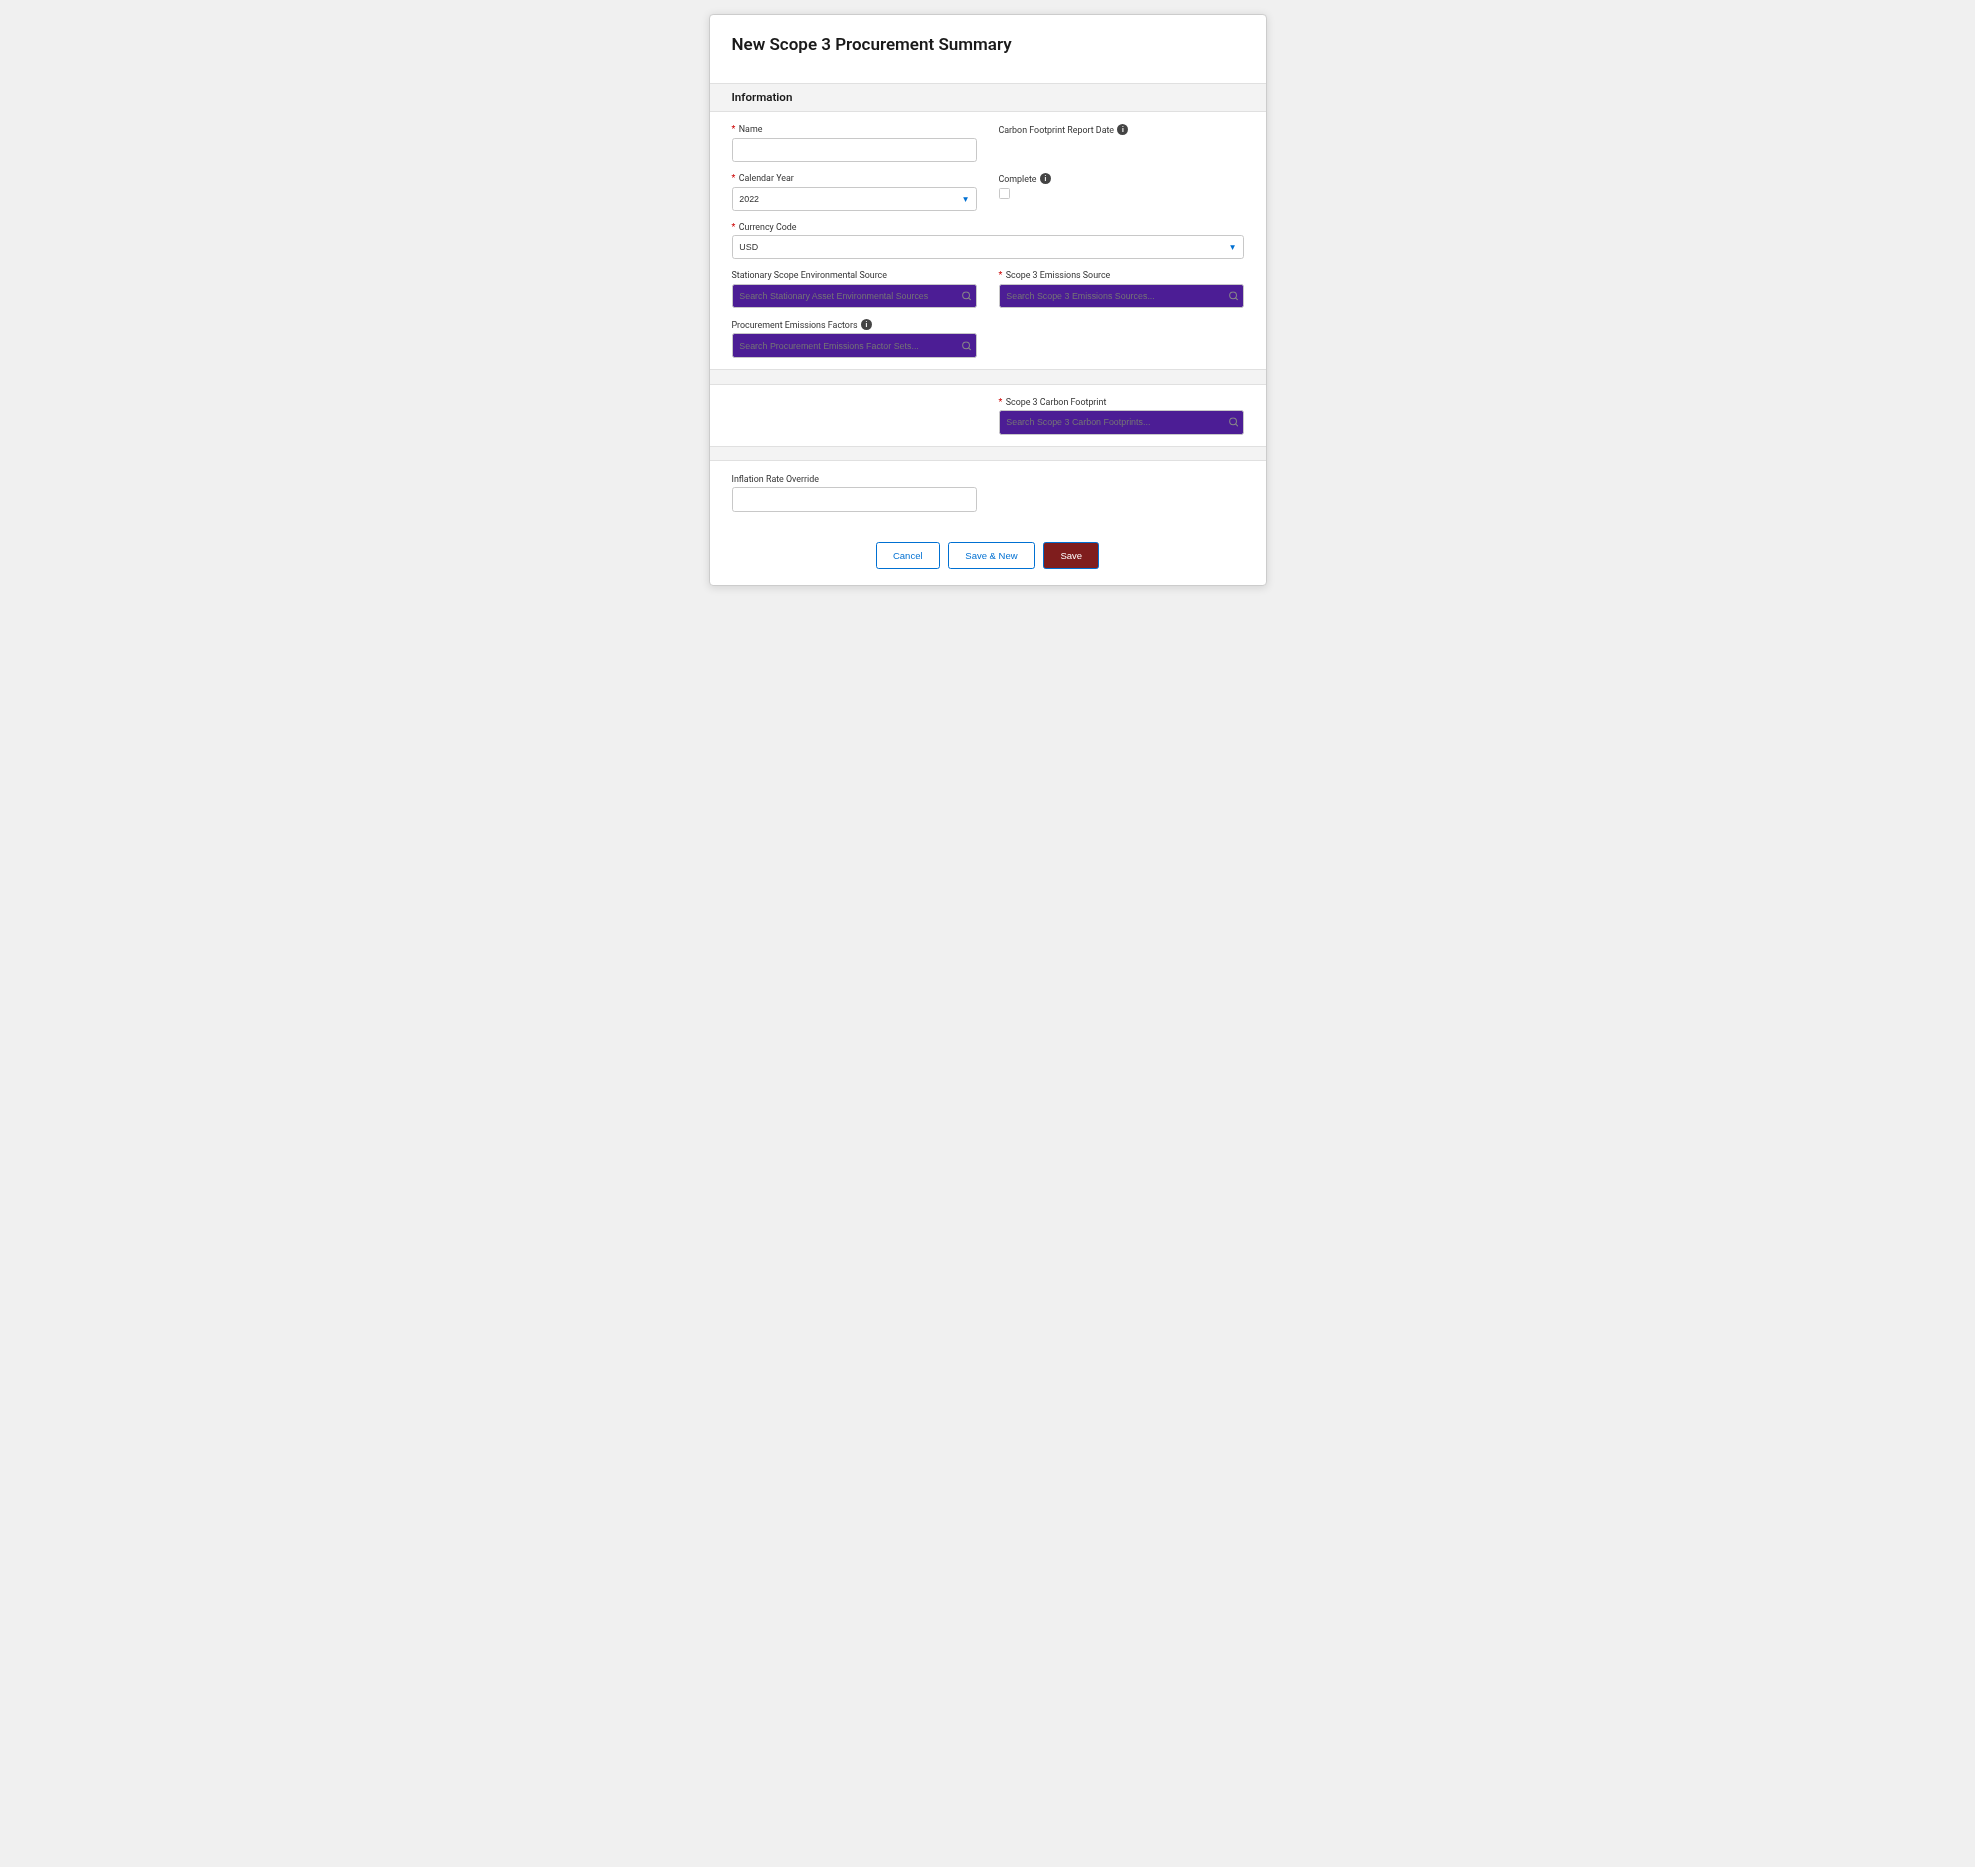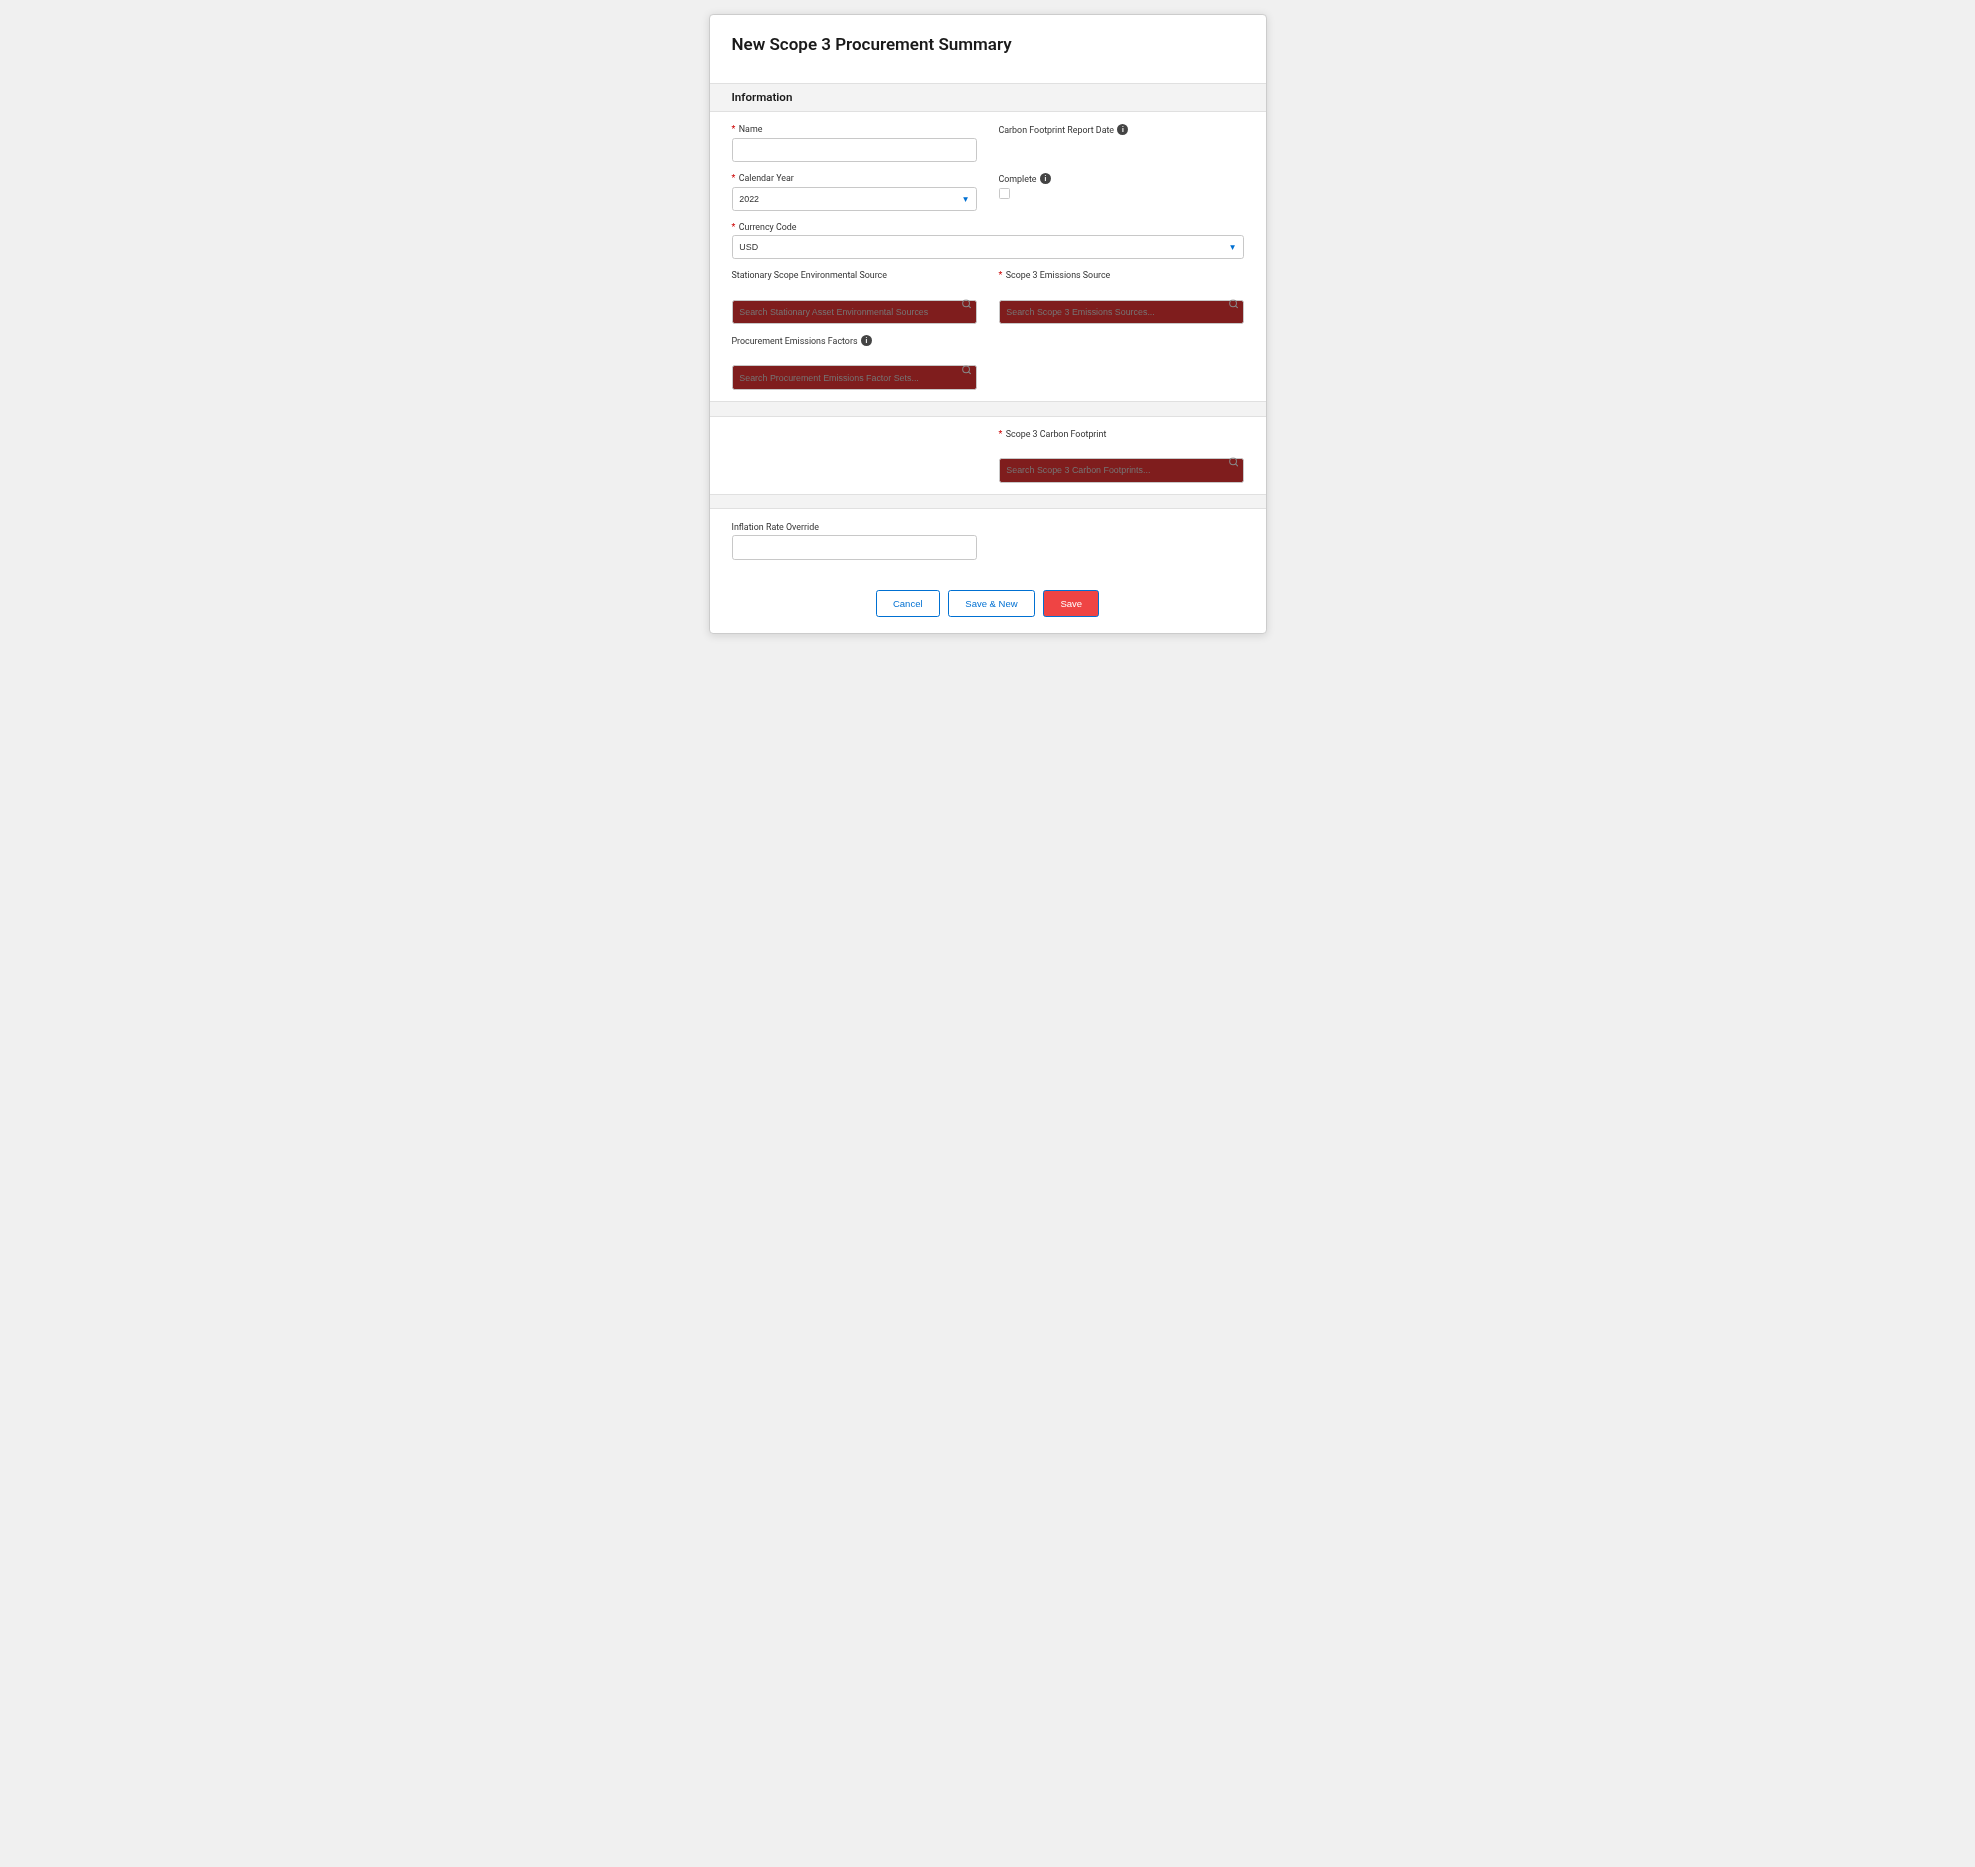--- a/index.html
+++ b/index.html
@@ -132,22 +132,21 @@
     }
     .search-input {
       width: 100%;
       height: 24.5px;
       border: 0.7px solid #c8c8c8;
       border-radius: 2.7px;
       padding: 0 22px 0 6.8px;
       font-size: 8.9px;
       color: #aaa;
       outline: none;
-      background: #7f1d1d;
-      margin-top: 16px;
+      background: #4c1d95;
     }
     .search-icon-btn {
       position: absolute;
       right: 5.4px;
       top: 50%;
       transform: translateY(-50%);
       background: none;
       border: none;
       cursor: pointer;
       color: #888;
@@ -191,21 +190,21 @@
       font-weight: 500;
       cursor: pointer;
       border: 0.7px solid #0070d2;
       transition: background 0.15s;
     }
     .btn-outline {
       background: #fff;
       color: #0070d2;
     }
     .btn-primary {
-      background: #ef4444;
+      background: #7f1d1d;
       color: #fff;
       border-color: #0070d2;
     }
     .scope3-section {
       margin-bottom: 5.4px;
     }
     .scope3-row {
       display: flex;
       gap: 22px;
       margin-bottom: 11px;

